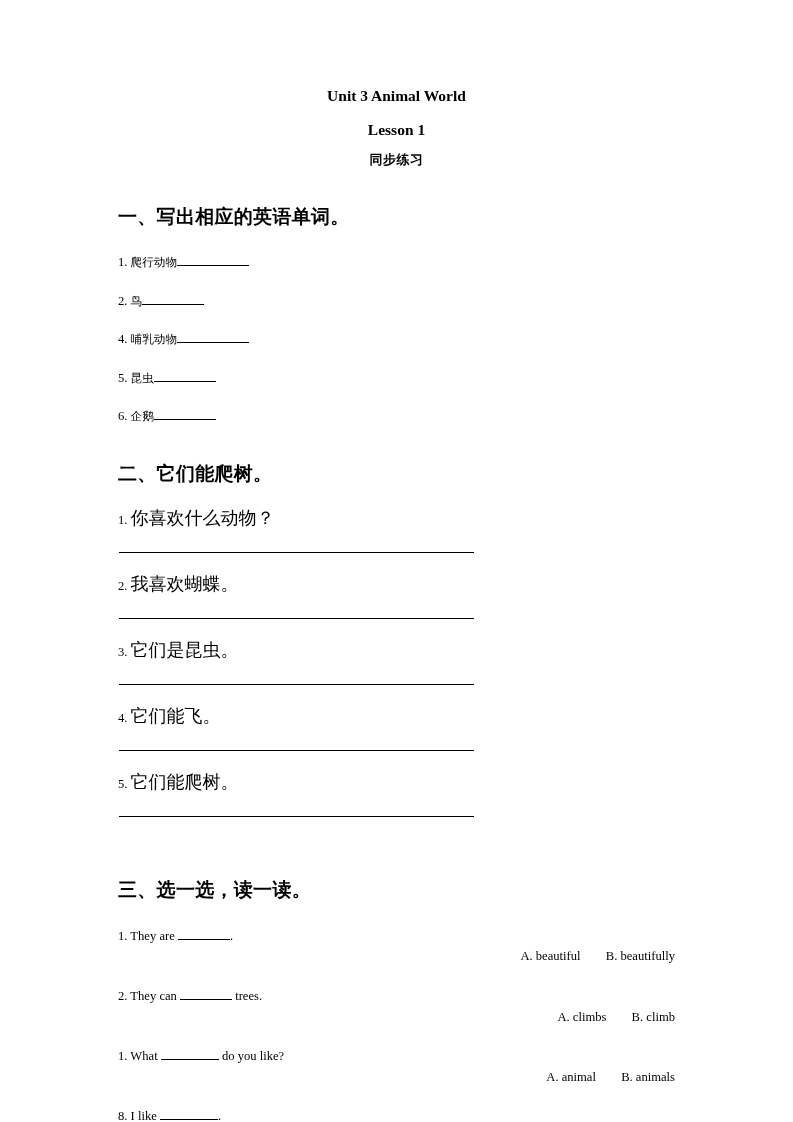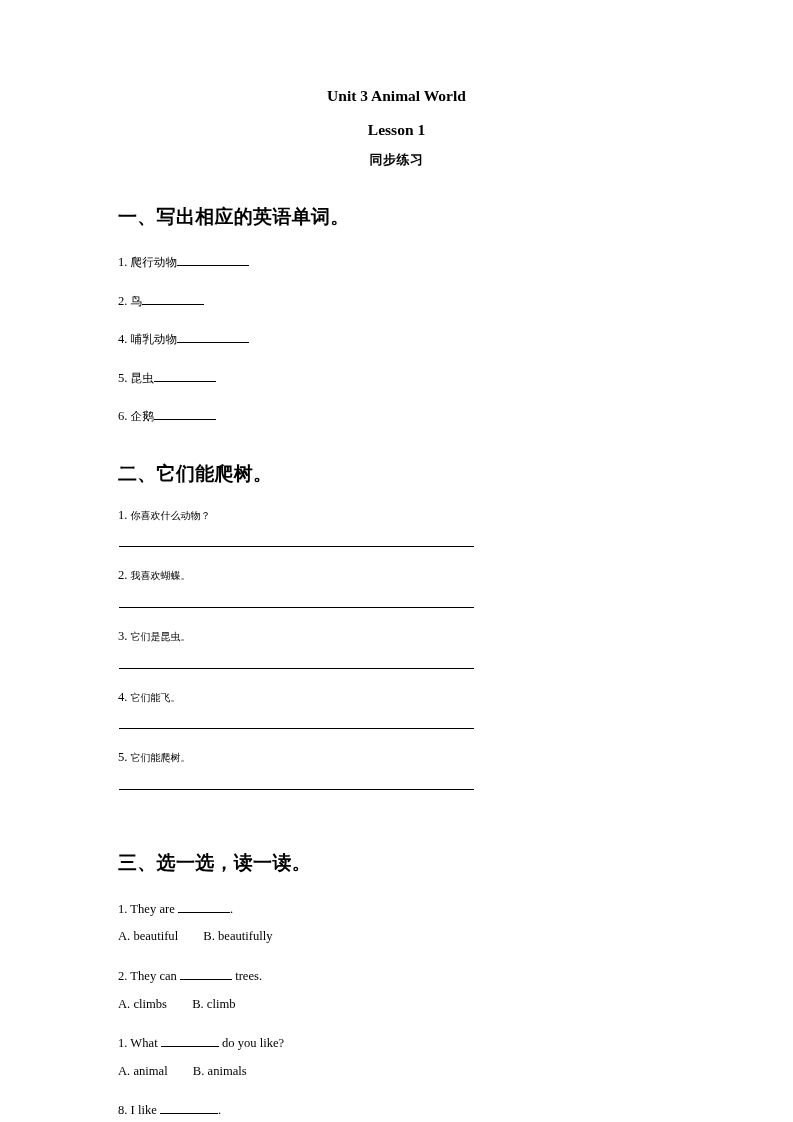--- a/index.html
+++ b/index.html
@@ -60,36 +60,36 @@
     border-bottom: 1px solid #000;
     height: 0.95em;
     vertical-align: baseline;
   }
 
   .tr-item {
     font-size: 12.6px;
     margin-top: 22px;
     line-height: 1.0;
   }
-  .tr-item .cn { font-family: Liberation Sans, sans-serif; font-size: 10px; }
+  .tr-item .cn { font-family: Liberation Sans, sans-serif; font-size: 18px; }
   .answer-rule {
     border-bottom: 1px solid #000;
     width: 355px;
     height: 0;
     margin-top: 25px;
     margin-left: 1px;
   }
 
   .mc-line {
     font-size: 12.6px;
     line-height: 1.0;
     margin-top: 24px;
     white-space: pre;
   }
-  .mc-line.opts { margin-top: 15px; }
+  .mc-line.opts { margin-top: 8px; text-align: right; }
   .u-blank {
     display: inline-block;
     border-bottom: 1px solid #000;
     height: 0.95em;
   }
 </style>
 </head>
 <body>
 
 <div class="page">

